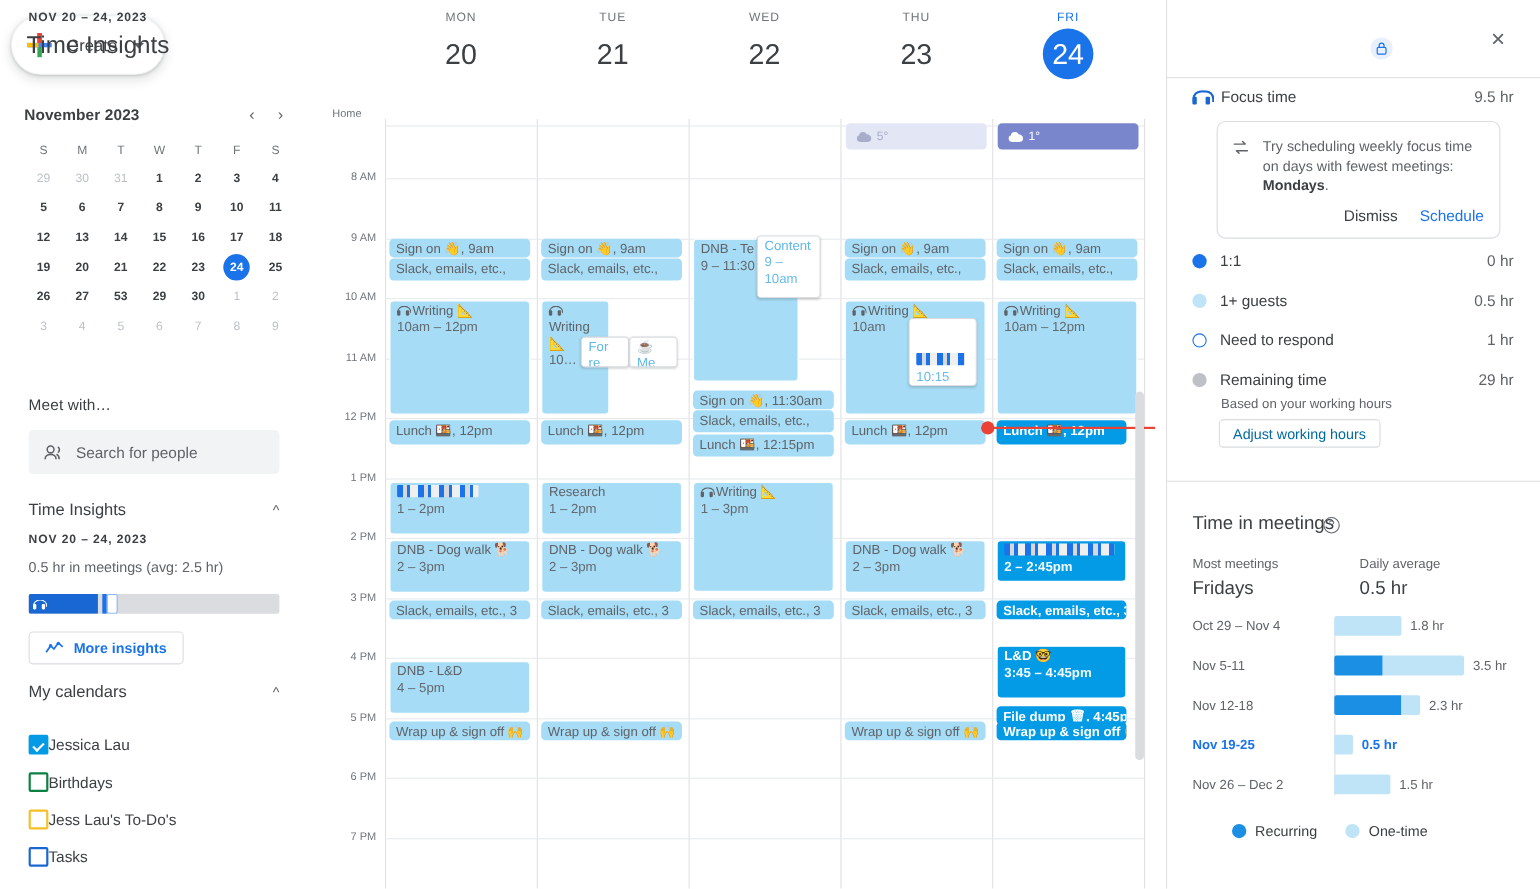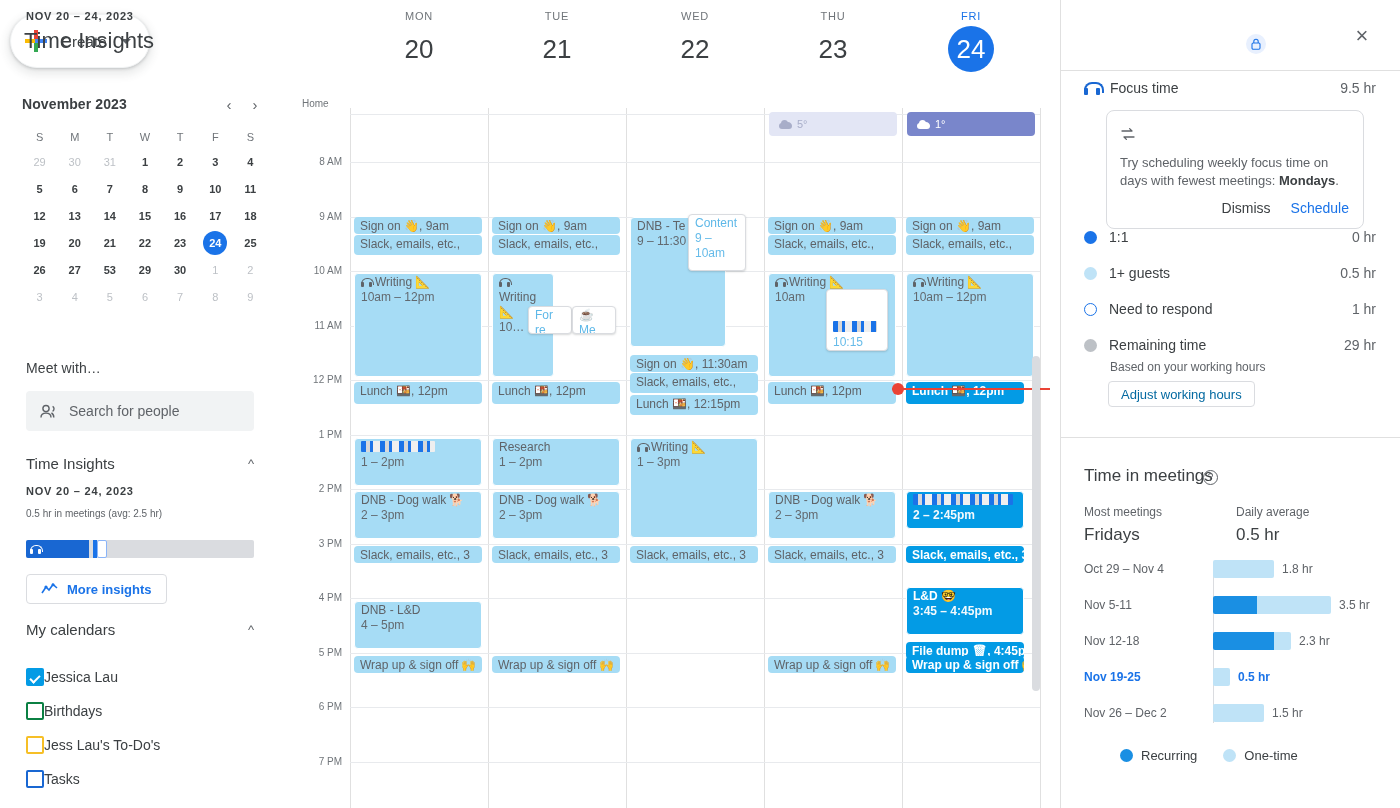--- a/index.html
+++ b/index.html
@@ -59,21 +59,21 @@
   }
   #search-people .ph { font-size:14px; color:#5f6368; }
 
   
   .sb-sec-h { position:absolute; left:26px; width:228px; display:flex; align-items:center; }
   .sb-sec-h .t { flex:1; font-size:15px; color:#3c4043; }
   .chev-up { color:#5f6368; font-size:13px; }
   #ti-sec-head { top:455px; }
   #ti-range { position:absolute; left:26px; top:485px; font-size:11px; font-weight:bold;
               letter-spacing:.8px; color:#3c4043; }
-  #ti-meetline { position:absolute; left:26px; top:508px; font-size:10px; color:#5f6368;text-align:right; }
+  #ti-meetline { position:absolute; left:26px; top:508px; font-size:13px; color:#5f6368;text-align:right; }
   #ti-bar { position:absolute; left:26px; top:540px; width:228px; height:18px;
             background:#dadce0; border-radius:2px; overflow:hidden; display:flex; }
   #ti-bar .seg-focus { width:63px; background:#1967d2; display:flex; align-items:center; padding-left:4px; }
   #ti-bar .seg-gap { width:4px; }
   #ti-bar .seg-a { width:4px; background:#1a73e8; }
   #ti-bar .seg-b { width:10px; background:#fff; border:1.5px solid #8ab4f8; border-radius:2px; }
   #more-insights {
     position:absolute; left:26px; top:574px; height:30px; padding:0 14px;
     display:inline-flex; align-items:center; gap:9px;
     border:1px solid #dadce0; border-radius:4px; background:#fff;
@@ -160,21 +160,21 @@
 
   #focus-row { top:80px; }
   #focus-icon { width:16px; height:13px; position:relative; margin-right:10px; color:#1967d2; flex:none; }
   #focus-icon::before { content:""; position:absolute; left:0; top:0; width:16px; height:9px;
                         border:2px solid currentColor; border-bottom:none; border-radius:8px 8px 0 0; }
   #focus-icon::after { content:""; position:absolute; left:0; top:6px; width:4px; height:7px;
                        background:currentColor; border-radius:1px; box-shadow:12px 0 0 currentColor; }
 
   #suggest-card { position:absolute; left:1106px; top:110px; width:258px;
                   border:1px solid #dadce0; border-radius:8px; padding:13px 14px 8px 13px; }
-  #suggest-card .body { display:flex; gap:12px;flex-direction:column; }
+  #suggest-card .body { display:flex; gap:12px; }
   #sg-icon { width:16px; height:16px; position:relative; color:#5f6368; flex:none; margin-top:2px; }
   #suggest-text { font-size:13px; line-height:18px; color:#5f6368; }
   #suggest-text b { color:#3c4043; }
   #suggest-actions { display:flex; justify-content:flex-end; gap:20px; margin-top:10px; padding-bottom:4px; }
   #suggest-actions span { font-size:14px; cursor:pointer; }
   #sg-dismiss { color:#3c4043; }
   #sg-schedule { color:#1a73e8; font-weight:normal; }
 
   #sub-note { position:absolute; left:1110px; top:360px; font-size:12px; color:#5f6368; }
   #adjust-btn { position:absolute; left:1108px; top:381px; height:26px; padding:0 12px;

